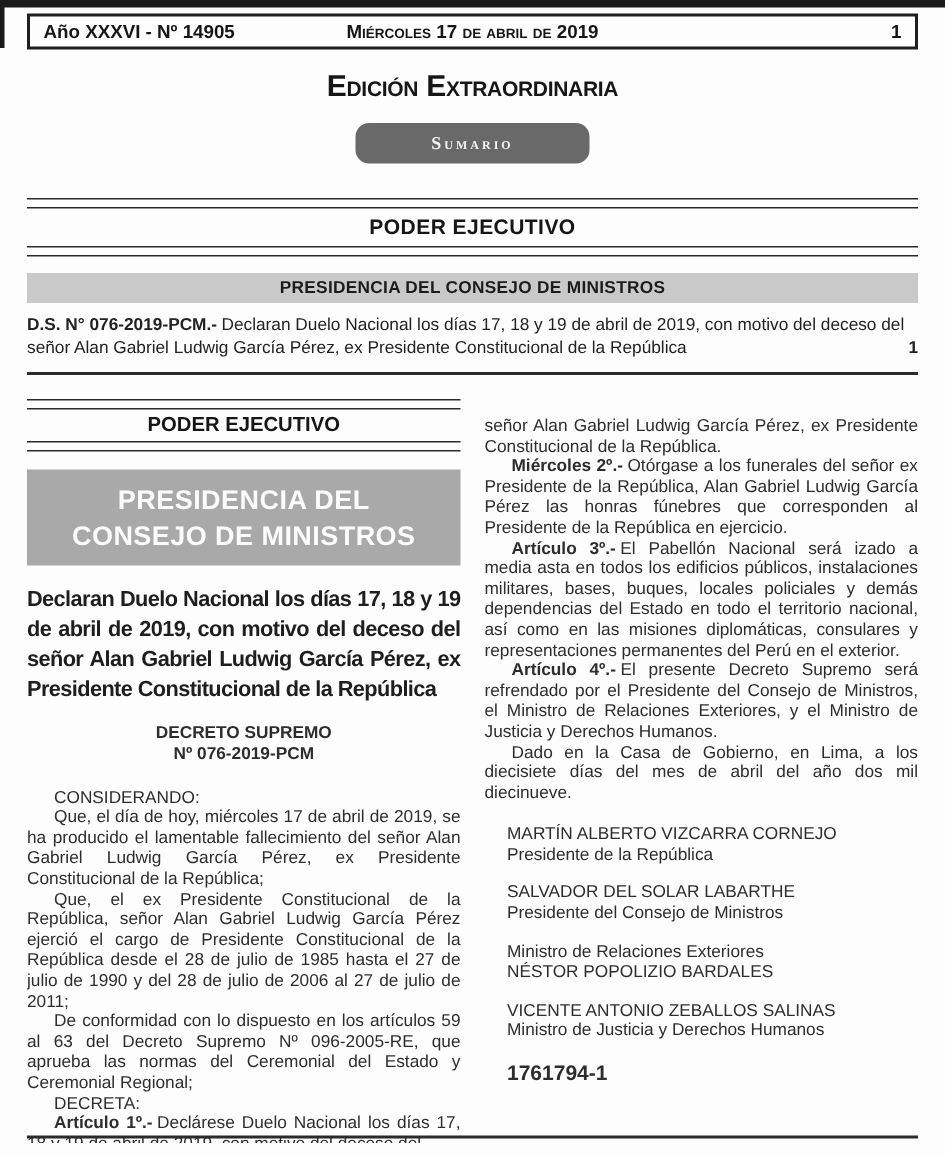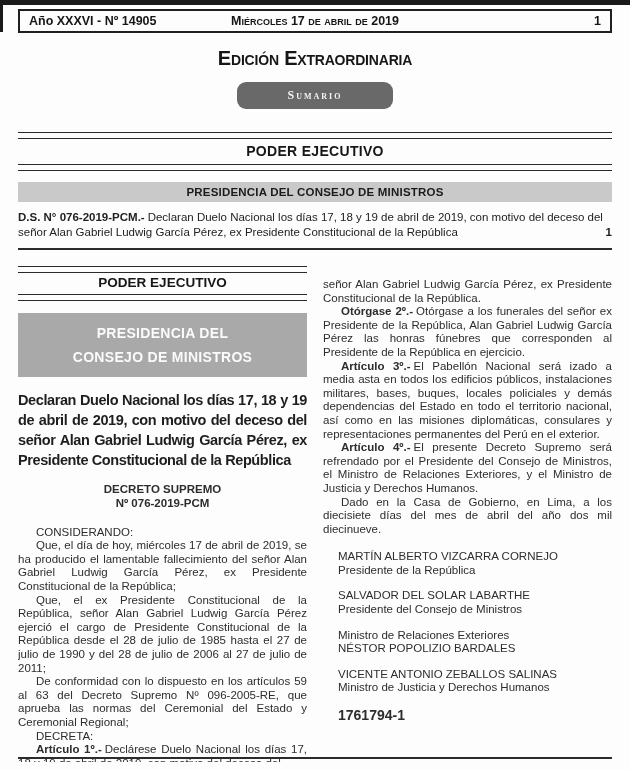--- a/index.html
+++ b/index.html
@@ -30,21 +30,21 @@
             padding:4px 0;color:#1b1b1b;letter-spacing:0.2px;}
   .entry{margin-top:8px;font-size:11.5px;line-height:14.5px;position:relative;color:#222;}
   .b{font-weight:bold;}
   .code{margin-right:3px;}
   .entry-page{position:absolute;right:0;bottom:0;}
   
   .columns{margin-top:16px;display:flex;gap:16px;height:496px;overflow:hidden;}
   .col{width:289px;font-size:11.5px;line-height:13.6px;color:#2d2d2d;}
   .col-right{padding-top:12px;}
   .sec-head2{font-weight:bold;font-size:13.5px;text-align:center;padding:3px 0 4px;color:#161616;}
-  .gray-box{margin-top:12px;background:#a9a9a9;color:#fbfbfb;font-weight:bold;font-size:14px;
+  .gray-box{margin-top:12px;background:#a9a9a9;color:#fbfbfb;font-weight:bold;font-size:18px;
             line-height:24px;text-align:center;padding:8px 2px;letter-spacing:0.3px;}
   .decree-title{margin-top:13px;font-weight:bold;font-size:14.5px;line-height:20px;
                 text-align:justify;letter-spacing:-0.4px;color:#1e1e1e;}
   .decree-head{margin-top:12px;text-align:center;font-weight:bold;font-size:11.5px;line-height:14.5px;}
   p.body{text-align:justify;text-indent:18px;margin:0;}
   p.noindent{text-indent:0;}
   .sp{margin-top:11px;}
   .lbl{font-weight:bold;margin-right:3px;}
   .sig{margin-top:12px;padding-left:15px;}
   .ref{margin-top:14px;font-weight:bold;padding-left:15px;font-size:14px;}
@@ -96,21 +96,21 @@
         <p class="body sp" style="margin-top:15px;">CONSIDERANDO:</p>
         <p class="body sp">Que, el día de hoy, miércoles 17 de abril de 2019, se ha producido el lamentable fallecimiento del señor Alan Gabriel Ludwig García Pérez, ex Presidente Constitucional de la República;</p>
         <p class="body">Que, el ex Presidente Constitucional de la República, señor Alan Gabriel Ludwig García Pérez ejerció el cargo de Presidente Constitucional de la República desde el 28 de julio de 1985 hasta el 27 de julio de 1990 y del 28 de julio de 2006 al 27 de julio de 2011;</p>
         <p class="body">De conformidad con lo dispuesto en los artículos 59 al 63 del Decreto Supremo Nº 096-2005-RE, que aprueba las normas del Ceremonial del Estado y Ceremonial Regional;</p>
         <p class="body sp">DECRETA:</p>
         <p class="body sp"><span class="lbl">Artículo 1º.-</span><span>Declárese Duelo Nacional los días 17, 18 y 19 de abril de 2019, con motivo del deceso del</span></p>
       </div>
 
       <div class="col col-right">
         <p class="body noindent">señor Alan Gabriel Ludwig García Pérez, ex Presidente Constitucional de la República.</p>
-        <p class="body sp"><span class="lbl">Otórgase 2º.-</span><span>Otórgase a los funerales del señor ex Presidente de la República, Alan Gabriel Ludwig García Pérez las honras fúnebres que corresponden al Presidente de la República en ejercicio.</span></p>
+        <p class="body sp"><span class="lbl">Miércoles 2º.-</span><span>Otórgase a los funerales del señor ex Presidente de la República, Alan Gabriel Ludwig García Pérez las honras fúnebres que corresponden al Presidente de la República en ejercicio.</span></p>
         <p class="body sp"><span class="lbl">Artículo 3º.-</span><span>El Pabellón Nacional será izado a media asta en todos los edificios públicos, instalaciones militares, bases, buques, locales policiales y demás dependencias del Estado en todo el territorio nacional, así como en las misiones diplomáticas, consulares y representaciones permanentes del Perú en el exterior.</span></p>
         <p class="body sp"><span class="lbl">Artículo 4º.-</span><span>El presente Decreto Supremo será refrendado por el Presidente del Consejo de Ministros, el Ministro de Relaciones Exteriores, y el Ministro de Justicia y Derechos Humanos.</span></p>
         <p class="body sp">Dado en la Casa de Gobierno, en Lima, a los diecisiete días del mes de abril del año dos mil diecinueve.</p>
 
         <div class="sig" style="margin-top:14px;">
           <div>MARTÍN ALBERTO VIZCARRA CORNEJO</div>
           <div>Presidente de la República</div>
         </div>
         <div class="sig">
           <div>SALVADOR DEL SOLAR LABARTHE</div>

